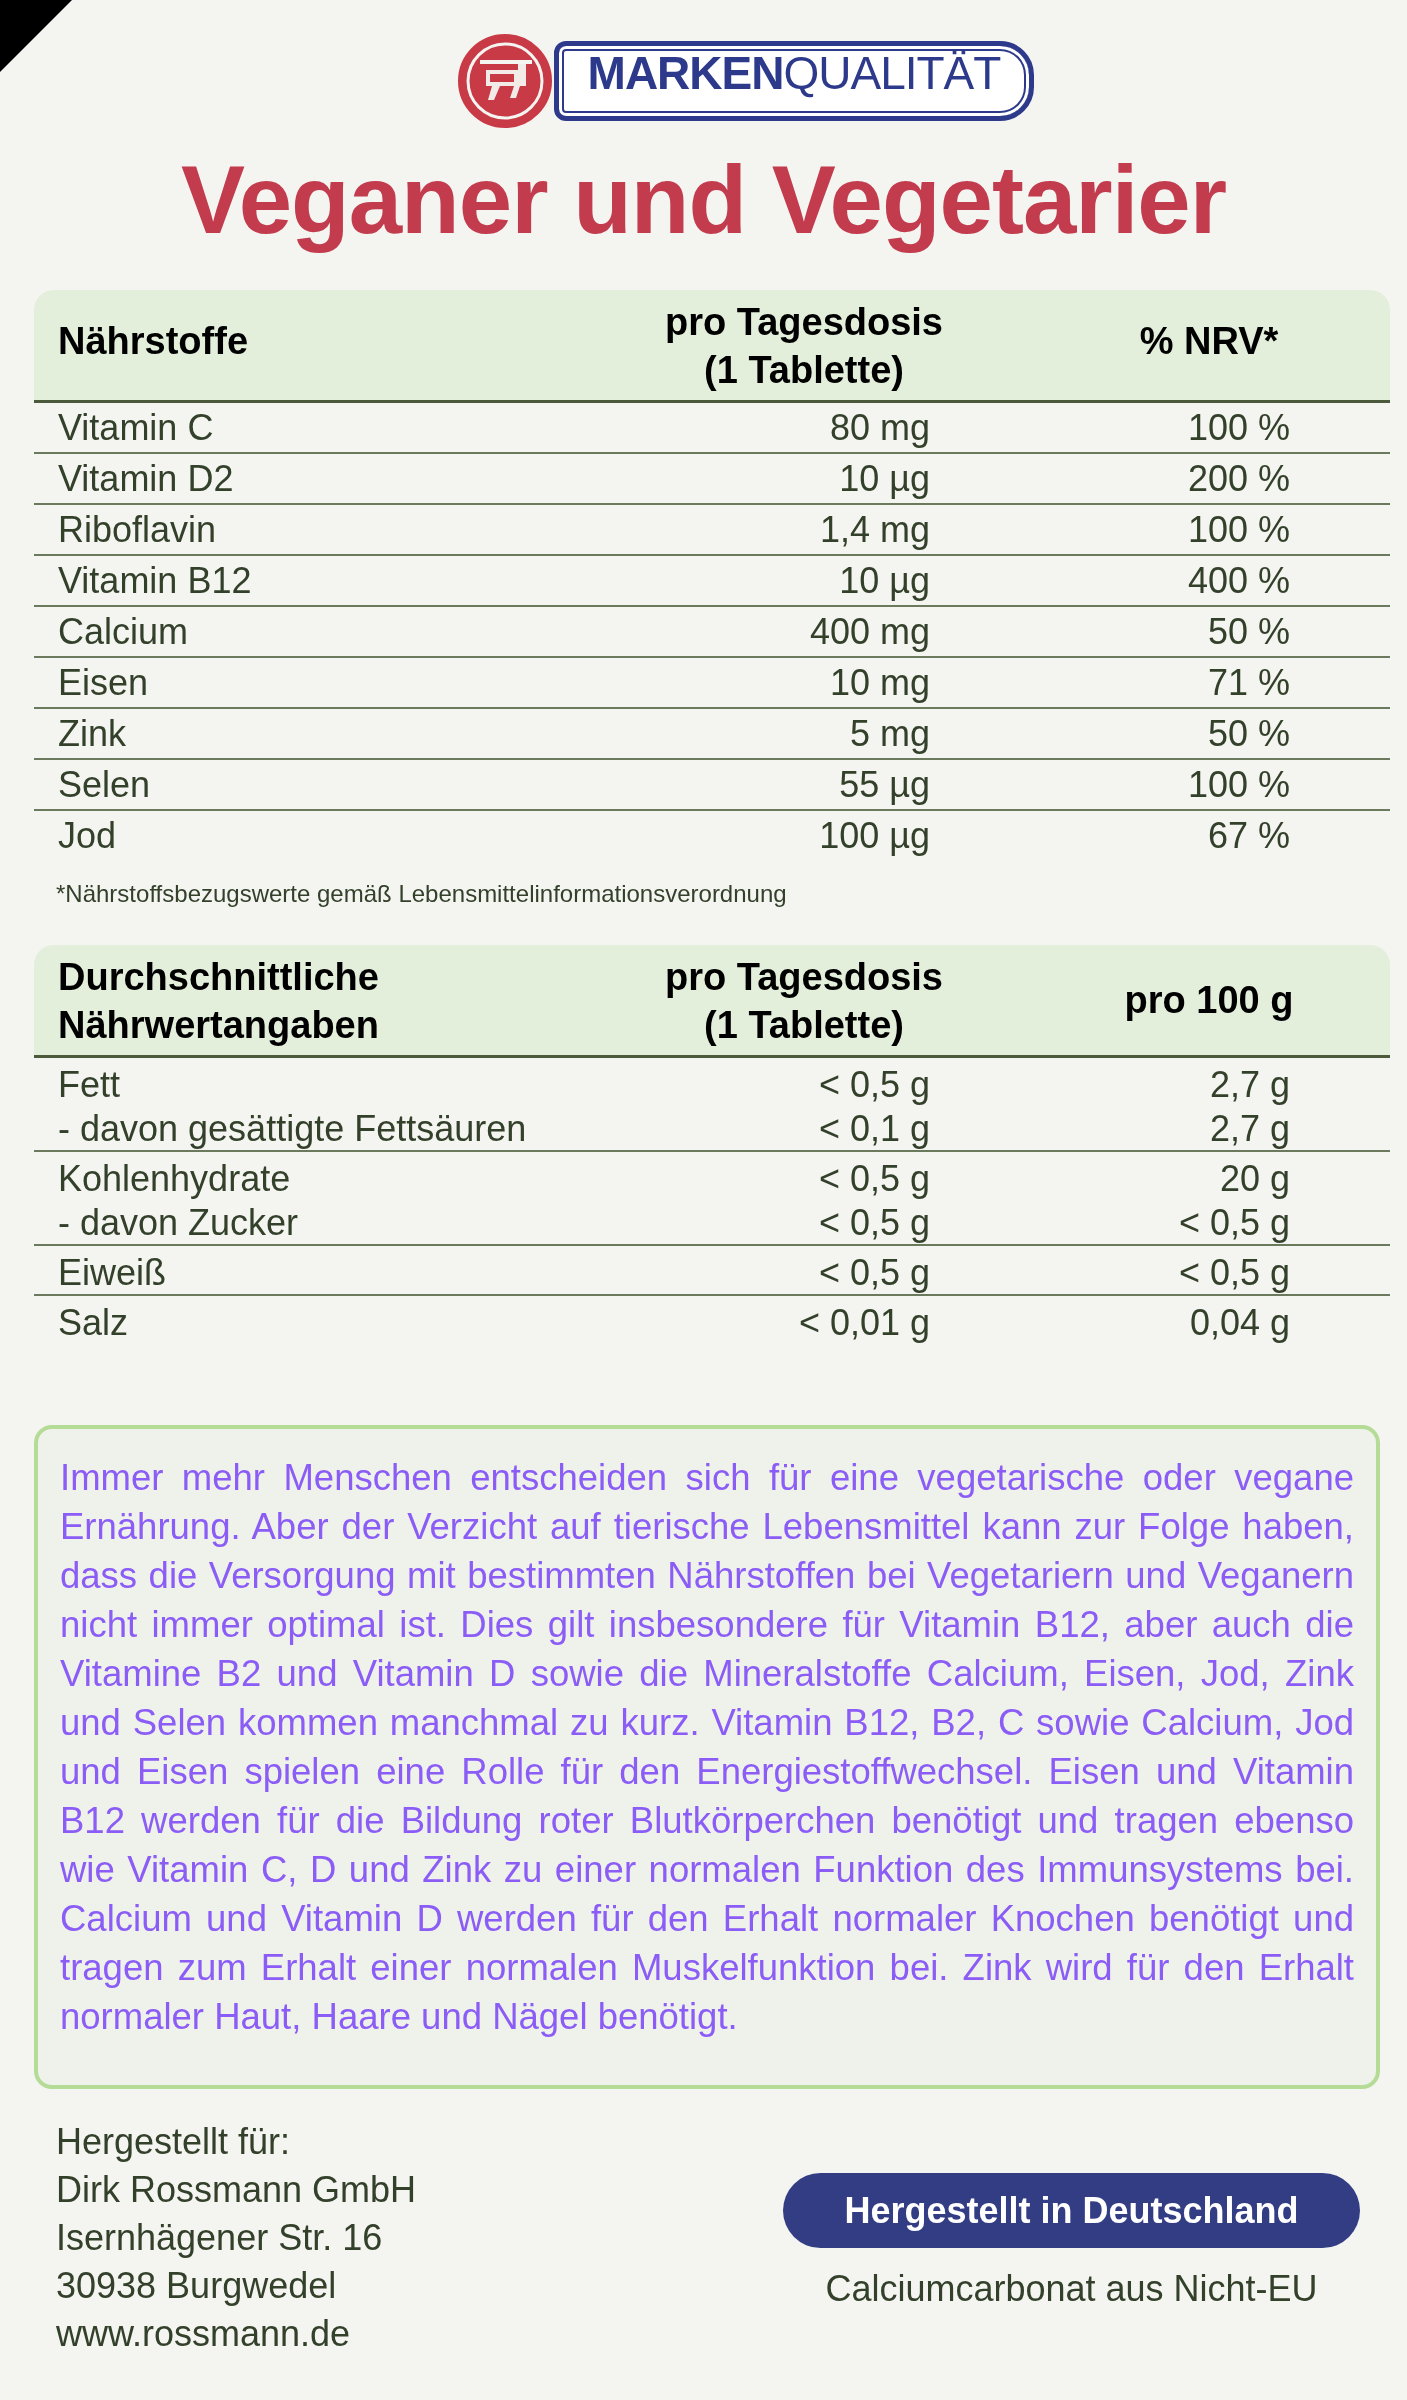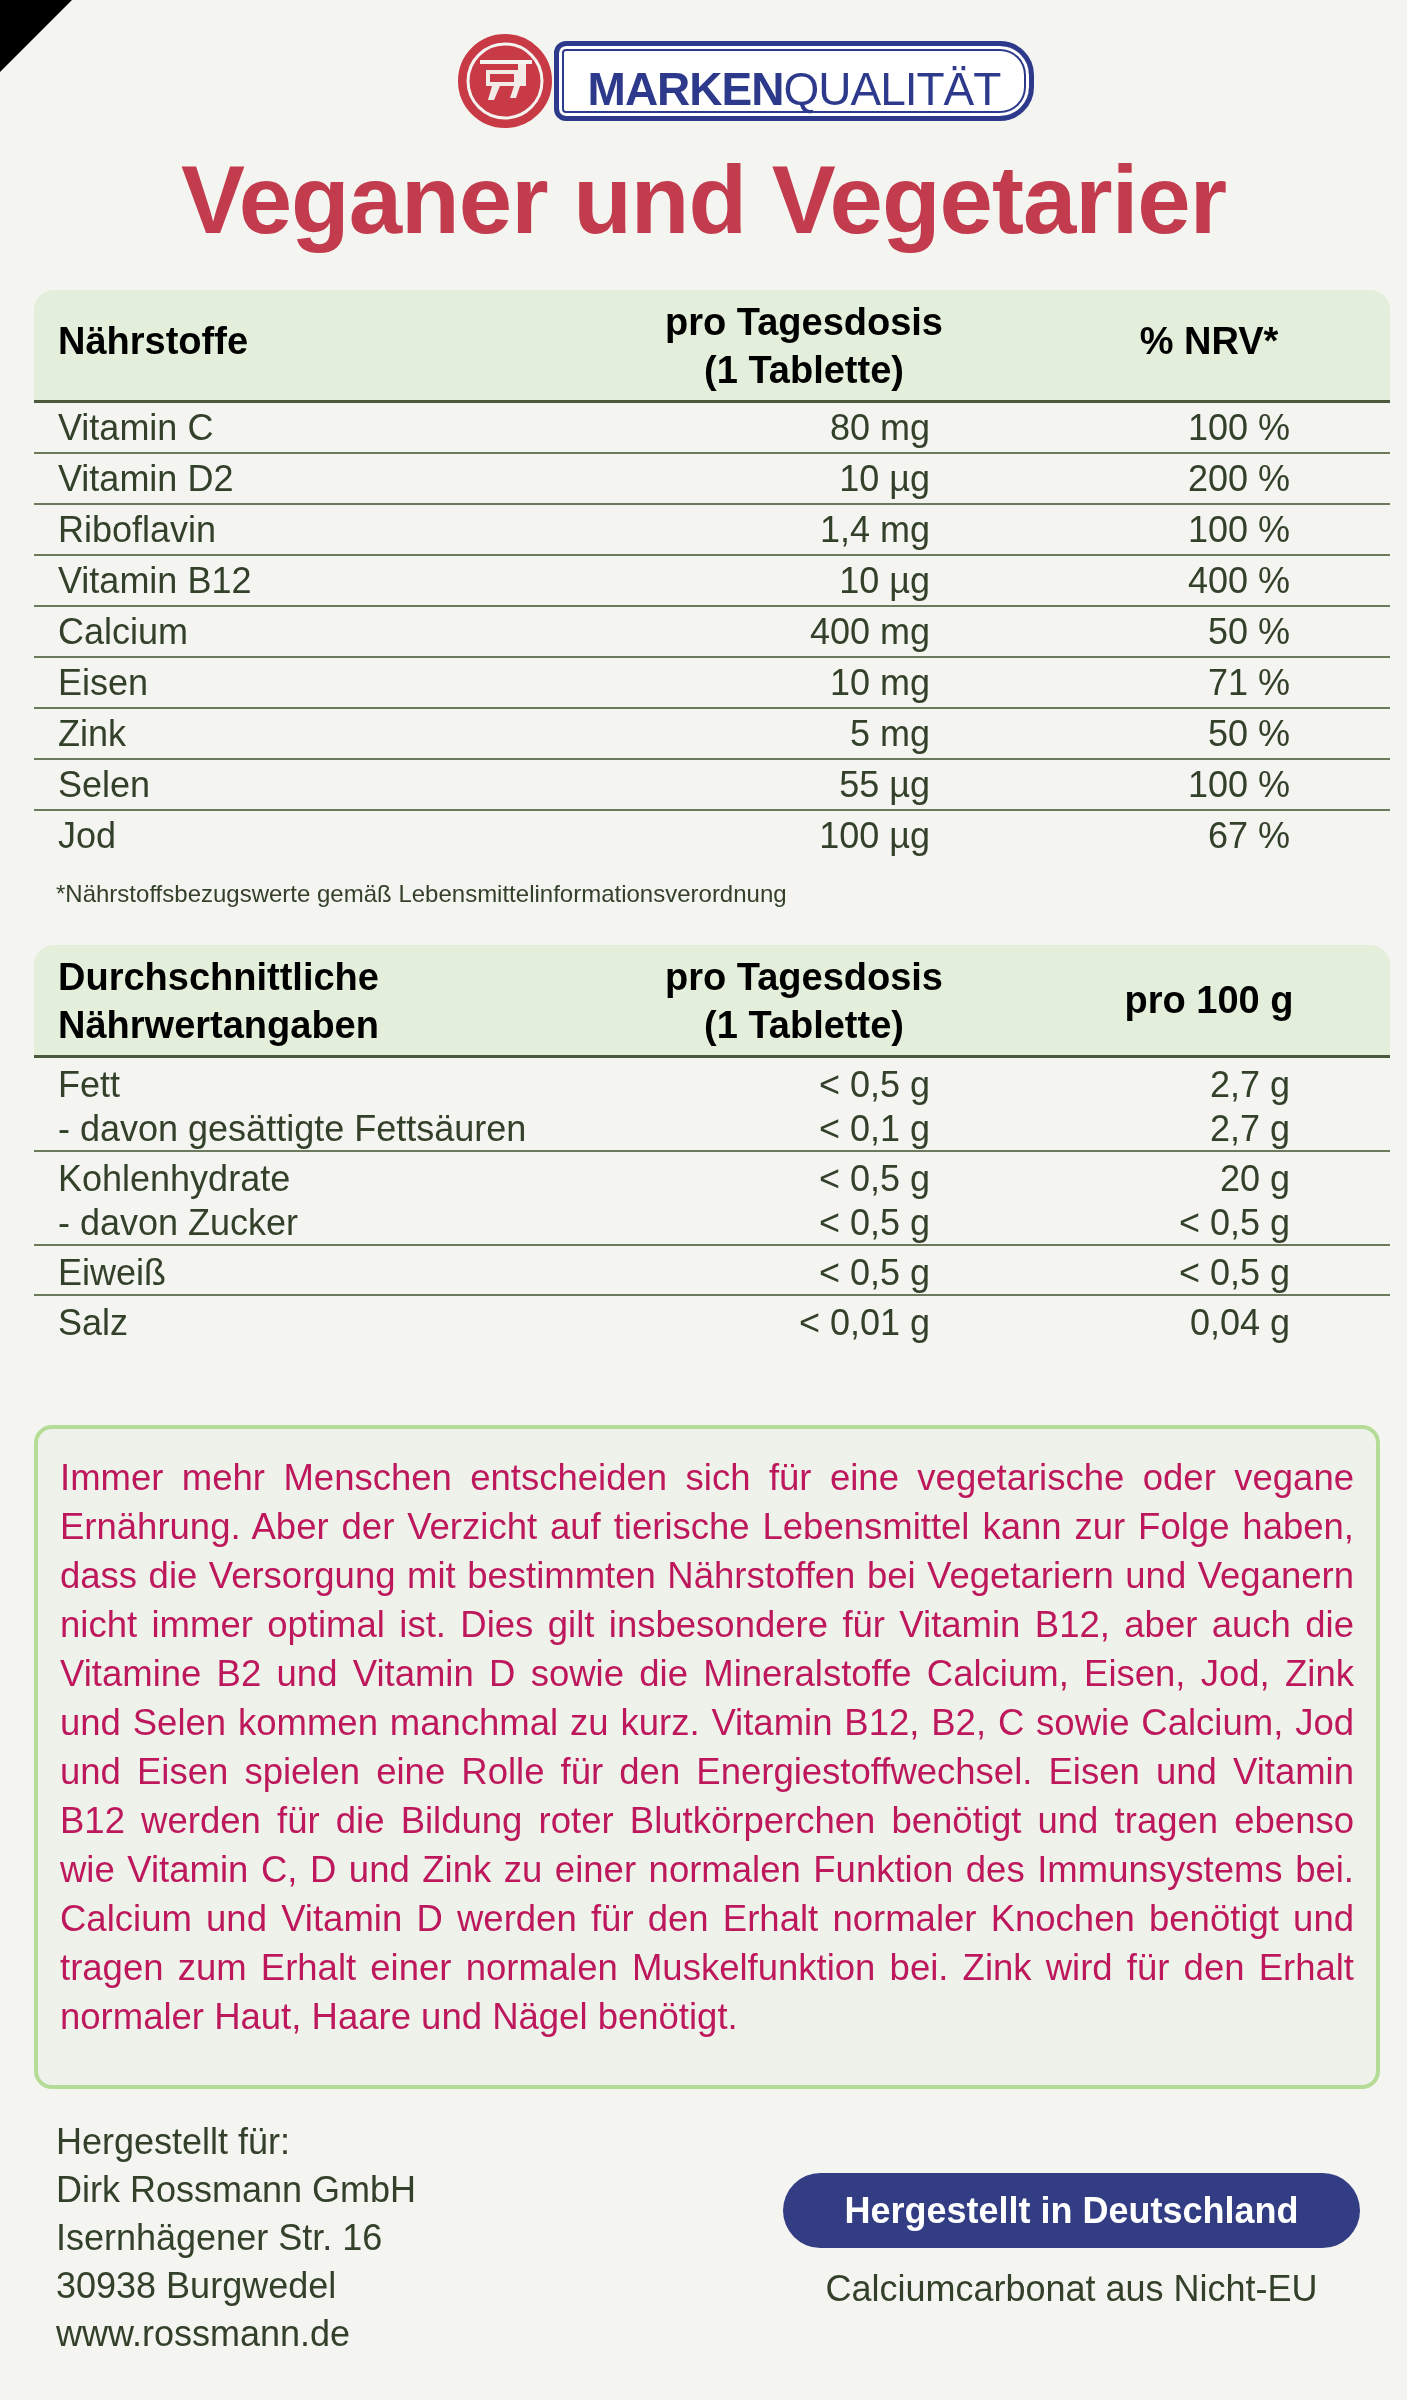--- a/index.html
+++ b/index.html
@@ -17,21 +17,21 @@
   .logo { position: absolute; left: 458px; top: 34px; height: 94px; width: 580px; }
   .logo-circle {
     position: absolute; left: 0; top: 0; width: 90px; height: 90px; border-radius: 50%;
     background: #c83a45; border: 2px solid #c83a45;
   }
   .logo-circle svg { position: absolute; left: 0; top: 0; }
   .logo-box {
     position: absolute; left: 96px; top: 7px; width: 470px; height: 70px;
     border: 5px solid #2d3a8c; border-radius: 12px 34px 34px 12px;
     background: #ffffff; box-shadow: inset 0 0 0 3px #fff, inset 0 0 0 5px #2d3a8c;
-    display: flex; align-items: flex-end; justify-content: center;
+    display: flex; align-items: flex-start; justify-content: center;
   }
   .logo-text { font-size: 46px; letter-spacing: -1px; color: #2d3a8c; white-space: nowrap; }
   .logo-text .bold { font-weight: bold; }
   .logo-text .light { font-weight: normal; }
   
   .title {
     position: absolute; left: 0; right: 0; top: 145px; text-align: center;
     font-size: 96px; font-weight: bold; color: #c23c4e; letter-spacing: -1px;
   }
   
@@ -64,21 +64,21 @@
   .footnote {
     position: absolute; left: 56px; top: 880px; font-size: 24px; color: #33402a; white-space: nowrap;
   }
   
   .desc {
     position: absolute; left: 34px; top: 1425px; width: 1346px; height: 664px;
     border: 4px solid #b5dc96; border-radius: 18px; background: #eef2ea;
     box-sizing: border-box; padding: 24px 22px 0 22px;
   }
   .desc p {
-    margin: 0; font-size: 36.5px; line-height: 49px; color: #be185d;
+    margin: 0; font-size: 36.5px; line-height: 49px; color: #8b5cf6;
     text-align: justify; hyphens: manual;
   }
   
   .addr { position: absolute; left: 56px; top: 2118px; font-size: 36px; line-height: 48px; color: #33402a; }
   .pill {
     position: absolute; left: 783px; top: 2173px; width: 577px; height: 75px;
     background: #333d84; border-radius: 38px; color: #fff;
     font-weight: bold; font-size: 36px; display: flex; align-items: center; justify-content: center;
   }
   .origin { position: absolute; left: 783px; top: 2268px; width: 577px; text-align: center; font-size: 36px; color: #33402a; }

